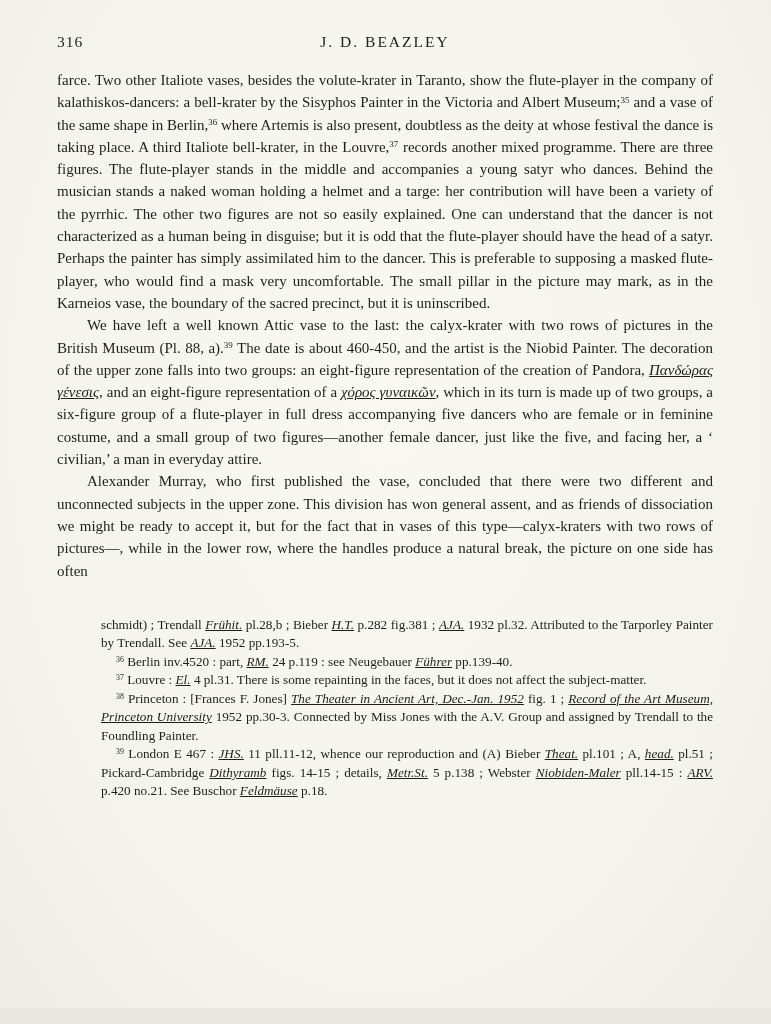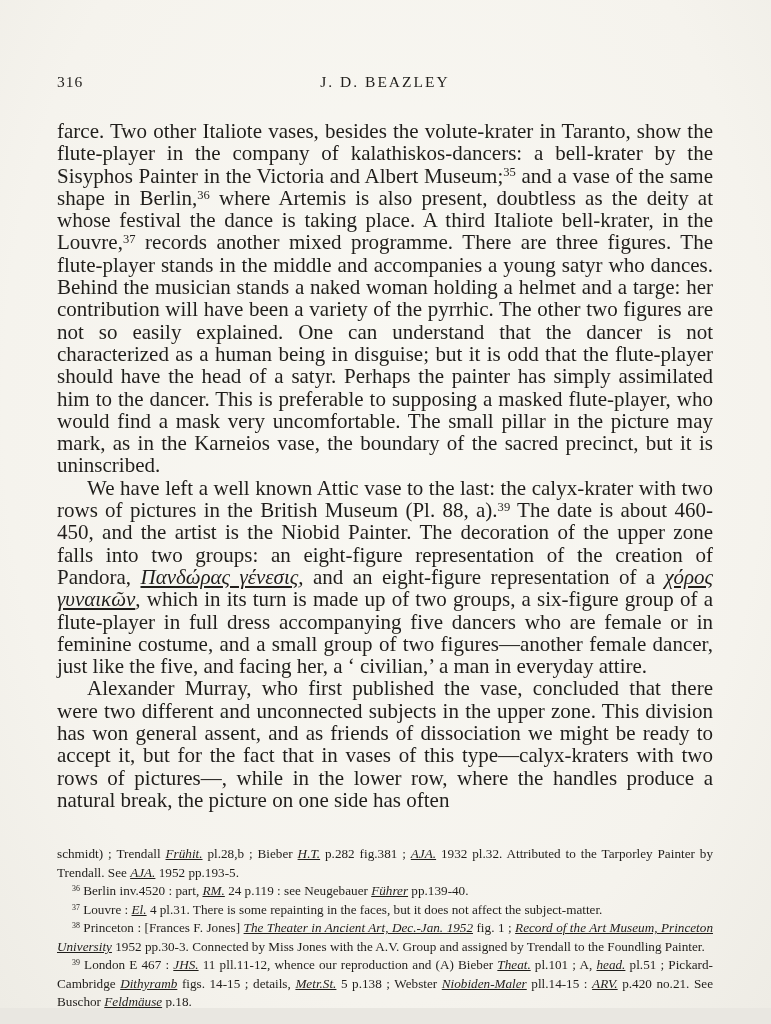--- a/index.html
+++ b/index.html
@@ -7,21 +7,21 @@
     width: 771px;
     height: 1024px;
     background: #e9e7e1;
     font-family: "Liberation Serif", "DejaVu Serif", serif;
   }
   .page {
     position: relative;
     width: 771px;
     height: 1008px;
     box-sizing: border-box;
-    padding: 73px 58px 0 57px;
+    padding: 33px 58px 0 57px;
     background: radial-gradient(ellipse at 50% 40%, #f9f8f3 0%, #f5f3ed 70%, #eeece5 100%);
     color: #201e1b;
     overflow: hidden;
   }
   .running-header {
     position: relative;
     height: 20px;
     font-size: 15.5px;
   }
   .page-number {
@@ -32,32 +32,33 @@
   }
   .running-head {
     position: absolute;
     left: 50%;
     top: 0;
     transform: translateX(-50%);
     letter-spacing: 2px;
     white-space: nowrap;
   }
   .body-text {
-    margin-top: 27px;
-    font-size: 21px;
+    margin-top: 16px;
+    font-size: 15px;
     line-height: 22.3px;
     text-align: justify;
   }
   .para { margin: 0; }
   .para.indent { text-indent: 30px; }
   .footnotes {
     margin-top: 34px;
     font-size: 13.2px;
     line-height: 18.5px;
     text-align: justify;
+    margin-left: 44px;
   }
   .fn { margin: 0; }
   .fn.indent { text-indent: 15px; }
   sup {
     font-size: 0.6em;
     line-height: 0;
     vertical-align: baseline;
     position: relative;
     top: -0.5em;
     letter-spacing: 0;

